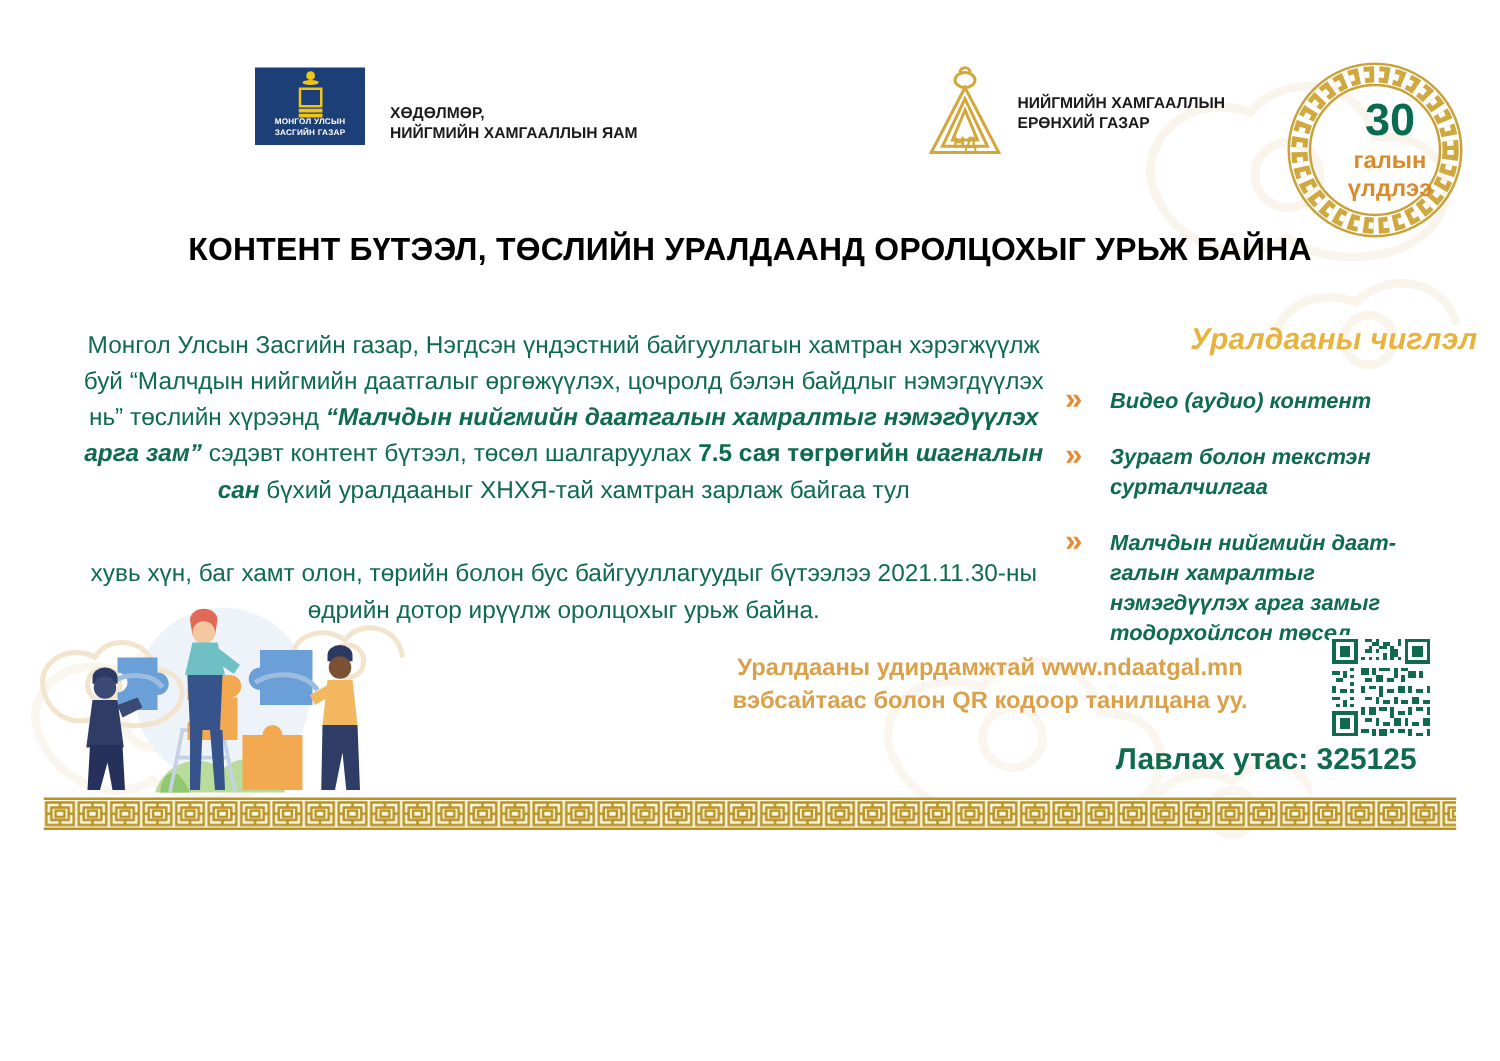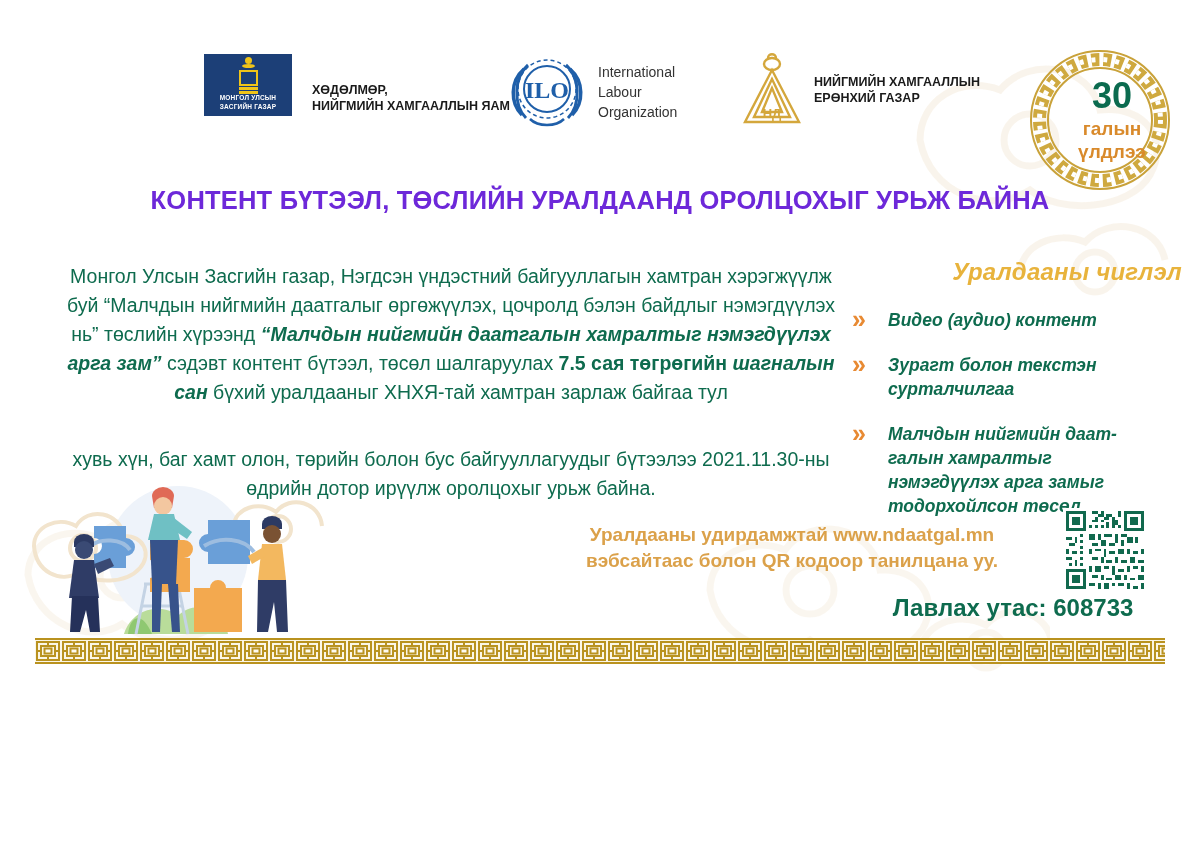--- a/index.html
+++ b/index.html
@@ -76,21 +76,21 @@
   .badge .badge-l1, .badge .badge-l2 {
     color:#d98a2b; font-size:19px; font-weight:bold; line-height:23px;
   }
 
   
   .title {
     position:absolute; left:0; top:186px; width:1200px; text-align:center;
     color:#d9a martial; 
   }
   .title-text {
-    color:#6d28d9; font-size:25.5px; font-weight:bold; letter-spacing:.2px;
+    color:#000000; font-size:25.5px; font-weight:bold; letter-spacing:.2px;
     white-space:nowrap;
     margin-top:24px;
   }
 
   
   .body-col {
     position:absolute; left:56px; top:262px; width:790px;
     text-align:center; color:#0e6b4e;
   }
   .body-col p { font-size:19.5px; line-height:29px; }
@@ -180,37 +180,20 @@
             <i class="s-bar1"></i>
             <i class="s-bar2"></i>
         </div>
         <div class="gov-emblem-txt">МОНГОЛ УЛСЫН</div>
         <div class="gov-emblem-txt">ЗАСГИЙН ГАЗАР</div>
       </div>
       <div class="gov-label">ХӨДӨЛМӨР,
 НИЙГМИЙН ХАМГААЛЛЫН ЯАМ</div>
     </div>
 
-    <div class="logo-ilo">
-      <svg class="ilo-mark" viewBox="0 0 78 74">
-        <g stroke="#1f5fa9" fill="none">
-          <circle cx="39" cy="34" r="23" stroke-width="2"></circle>
-          <circle cx="39" cy="34" r="29" stroke-width="1.5" stroke-dasharray="4 3"></circle>
-          <path d="M16,14 C2,26 2,48 14,60" stroke-width="3.5"></path>
-          <path d="M62,14 C76,26 76,48 64,60" stroke-width="3.5"></path>
-          <path d="M20,10 C6,22 5,50 18,63" stroke-width="3"></path>
-          <path d="M58,10 C72,22 73,50 60,63" stroke-width="3"></path>
-          <path d="M22,64 C30,72 48,72 56,64" stroke-width="2.5"></path>
-        </g>
-        <text x="39" y="43" text-anchor="middle" font-family="'Liberation Serif',serif" font-size="24" font-weight="bold" fill="#1f5fa9">ILO</text>
-      </svg>
-      <div class="ilo-label">International
-Labour
-Organization</div>
-    </div>
 
     <div class="logo-ndg">
       <svg class="ndg-mark" viewBox="0 0 64 76">
         <g fill="none" stroke="#d4a73c" stroke-width="2.4">
           <ellipse cx="32" cy="12" rx="8" ry="6"></ellipse>
           <path d="M28,6 C28,1 36,1 36,6"></path>
           <path d="M32,18 L5,70 L59,70 Z"></path>
           <path d="M32,27 L14,65 L50,65 Z"></path>
           <path d="M32,36 L22,60 L42,60 Z"></path>
         </g>
@@ -370,21 +353,21 @@
       <rect x="12" y="26" width="1" height="2"></rect>
         <rect x="14" y="26" width="2" height="2"></rect>
       <rect x="17" y="26" width="1" height="1"></rect>
         <rect x="19" y="26" width="2" height="1"></rect>
       <rect x="22" y="26" width="1" height="2"></rect>
         <rect x="24" y="27" width="2" height="1"></rect>
       <rect x="27" y="26" width="1" height="2"></rect>
     </g>
   </svg>
 
-  <div class="phone">Лавлах утас: 608733</div>
+  <div class="phone">Лавлах утас: 325125</div>
 
   <svg class="illus" viewBox="0 0 310 160">
     <circle cx="150" cy="72" r="70" fill="#eef3fa"></circle>
     <g fill="none" stroke="#f2e4cd" stroke-width="4">
       <path d="M6,62 C6,42 30,32 48,42 C60,22 92,28 96,52 C116,52 124,70 112,84 C98,100 66,100 52,88 C32,100 8,88 6,62 Z"></path>
       <circle cx="55" cy="64" r="13"></circle>
       <path d="M206,42 C206,24 232,16 248,28 C262,10 292,18 294,42"></path>
       <circle cx="250" cy="45" r="13"></circle>
     </g>
 

